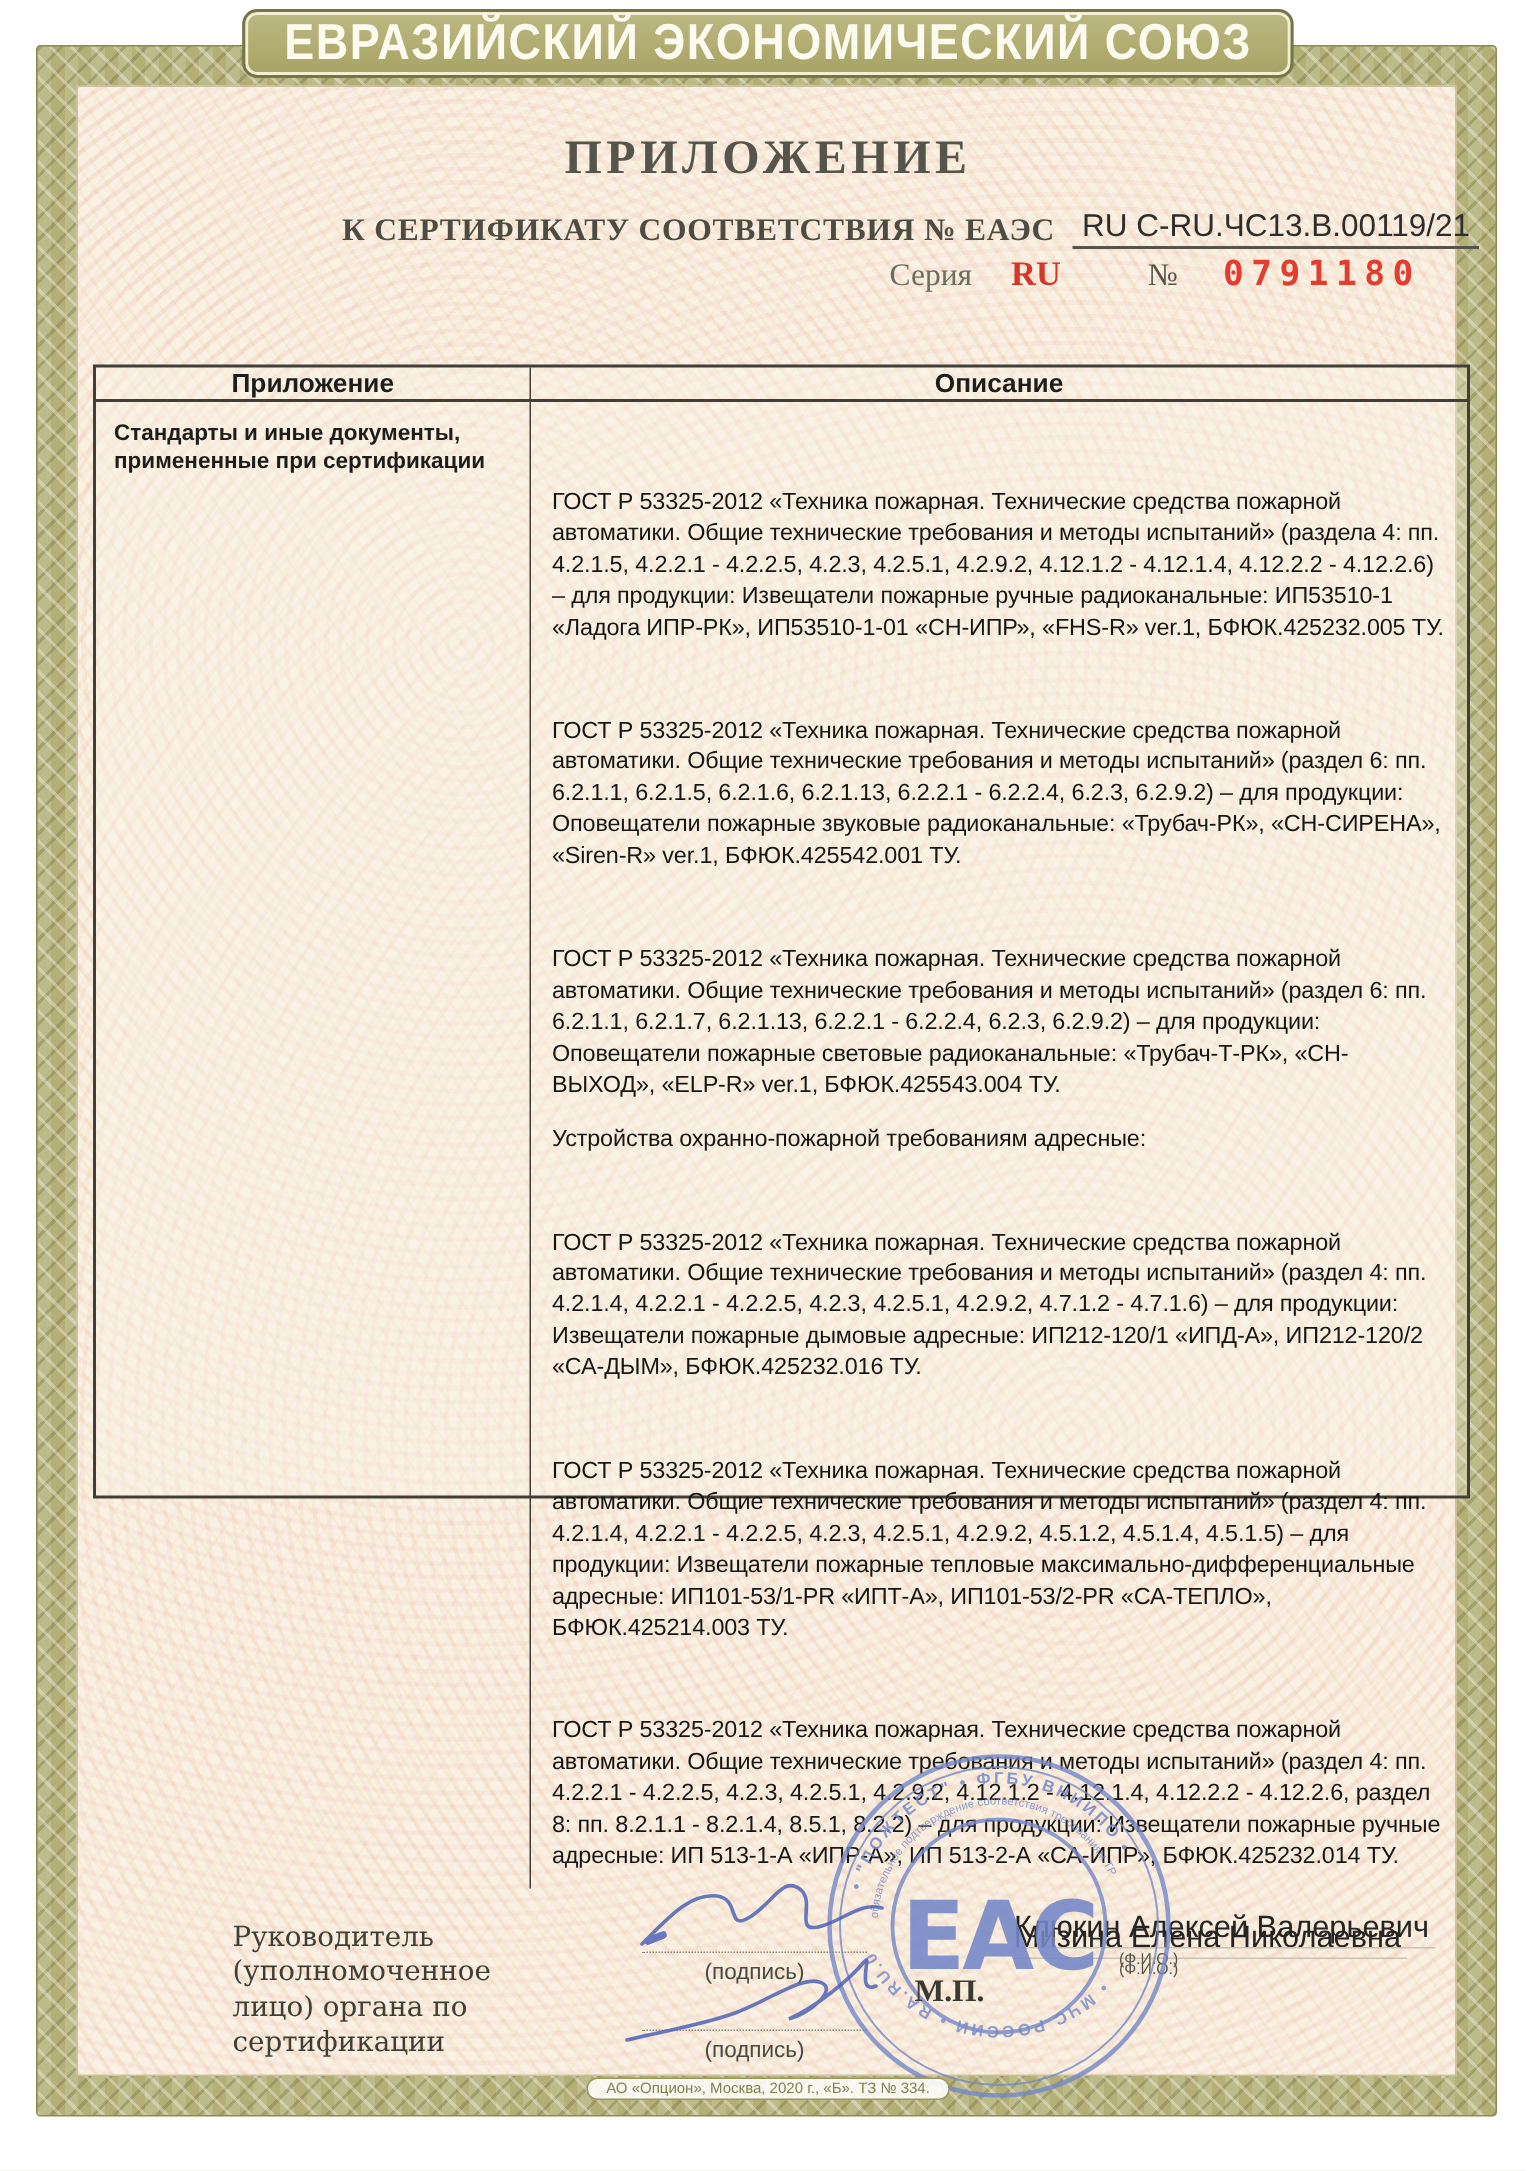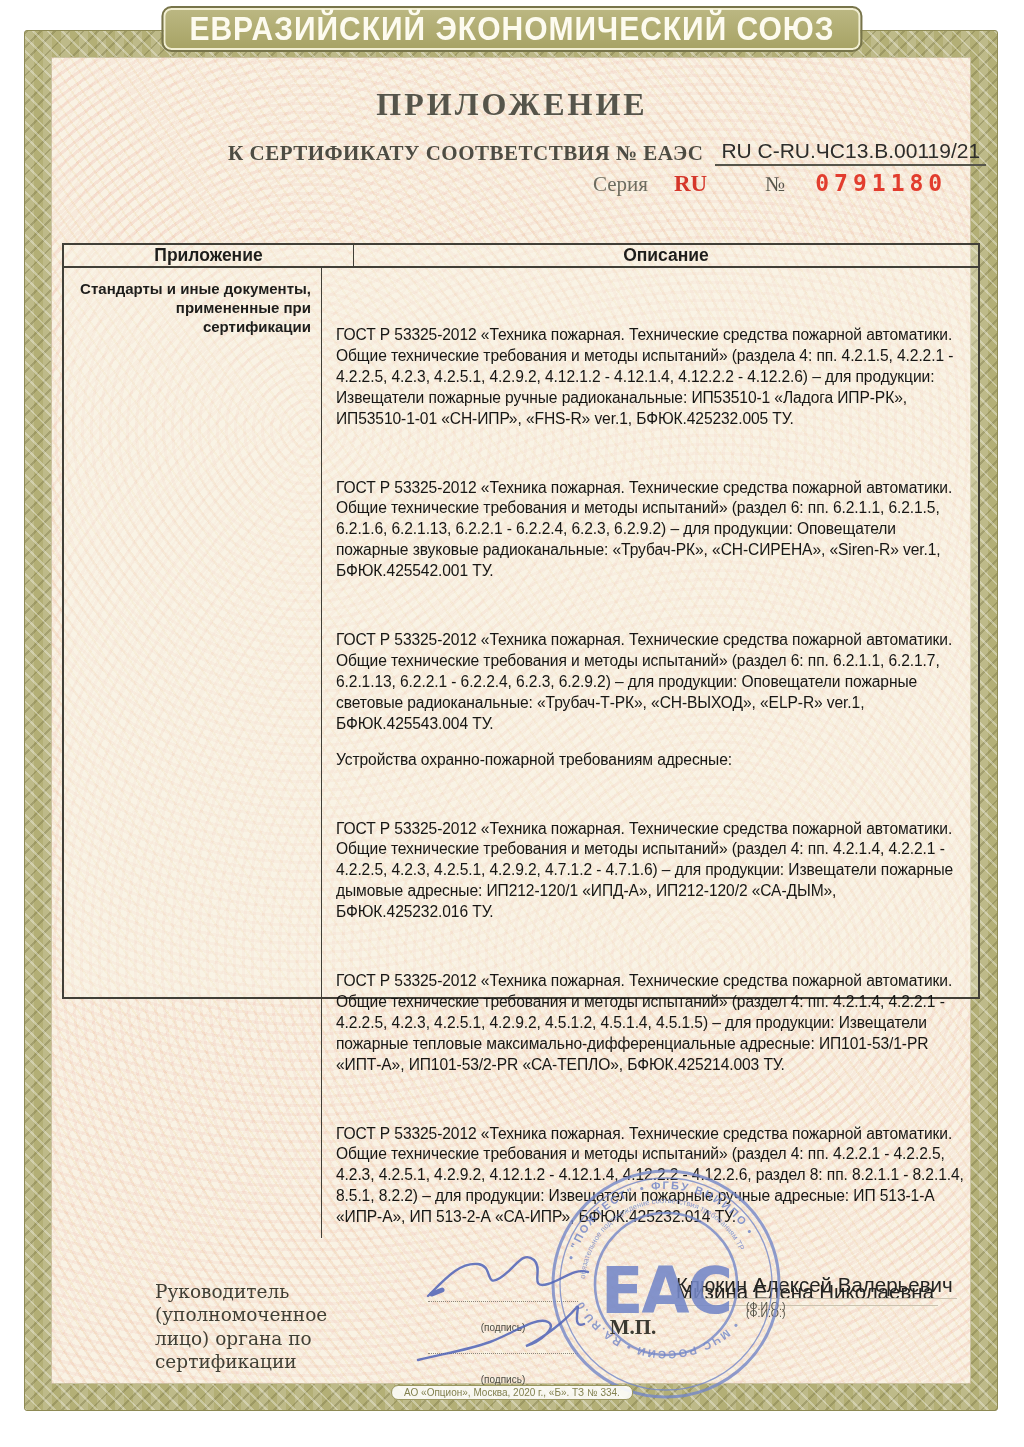--- a/index.html
+++ b/index.html
@@ -76,36 +76,36 @@
   .cert-table {
     position:absolute; left:62px; top:243px; width:918px; height:756px;
     border:2px solid #413f37; display:flex; flex-direction:column;
     background:rgba(250,245,233,.35);
   }
   .t-head { display:flex; height:61px; border-bottom:2px solid #413f37; }
   .t-body { display:flex; flex:1; }
   .col-a { width:290px; border-right:1.5px solid #413f37; display:flex; align-items:center; justify-content:center; }
   .col-b { flex:1; display:flex; align-items:center; justify-content:center; }
   .th-text { font-weight:bold; font-size:17.5px; color:#1d1d1b; }
-  .cell-a { width:258px; border-right:1.5px solid #413f37; padding:11px 10px 10px 12px;text-align:right; }
+  .cell-a { width:290px; border-right:1.5px solid #413f37; padding:11px 10px 10px 12px; }
   .cell-b { flex:1; padding:9px 12px 10px 14px; }
   .appendix-text { font-weight:bold; font-size:15px; line-height:1.28; white-space:pre-line; color:#1d1d1b; }
   .desc-p { font-size:15.6px; line-height:20.9px; color:#161614; letter-spacing:-0.1px;margin-top:48px; }
   .desc-p.gap { margin-top:15px; }
   
   .role {
     position:absolute; left:155px; width:300px;
     font-family:"DejaVu Serif", serif; font-size:18.5px; line-height:1.26;
     color:#403f35; white-space:pre-line;
   }
   .role-1 { top:1280px; }
   .role-2 { top:1331px; }
   .sig-slot { position:absolute; width:150px; text-align:center; }
   .sig-slot .line { border-bottom:1px dotted #8d887c; height:1px; }
-  .sig-caption { font-size:10px; color:#4a4a42; margin-top:20px; }
+  .sig-caption { font-size:15px; color:#4a4a42; margin-top:4px; }
   .sig-1 { left:428px; top:1301px; }
   .sig-2 { left:428px; top:1353px; }
   .name-slot { position:absolute; left:676px; width:300px; }
   .name-1 { top:1280px; }
   .name-2 { top:1273px; }
   .person-name {
     display:inline-block; font-size:20.5px; color:#242422;
     border-bottom:1px solid #cac3b1; padding:0 4px 1px 0; white-space:nowrap;
   }
   .name-caption { font-size:10.5px; color:#55534a; margin-left:70px; margin-top:1px; }

